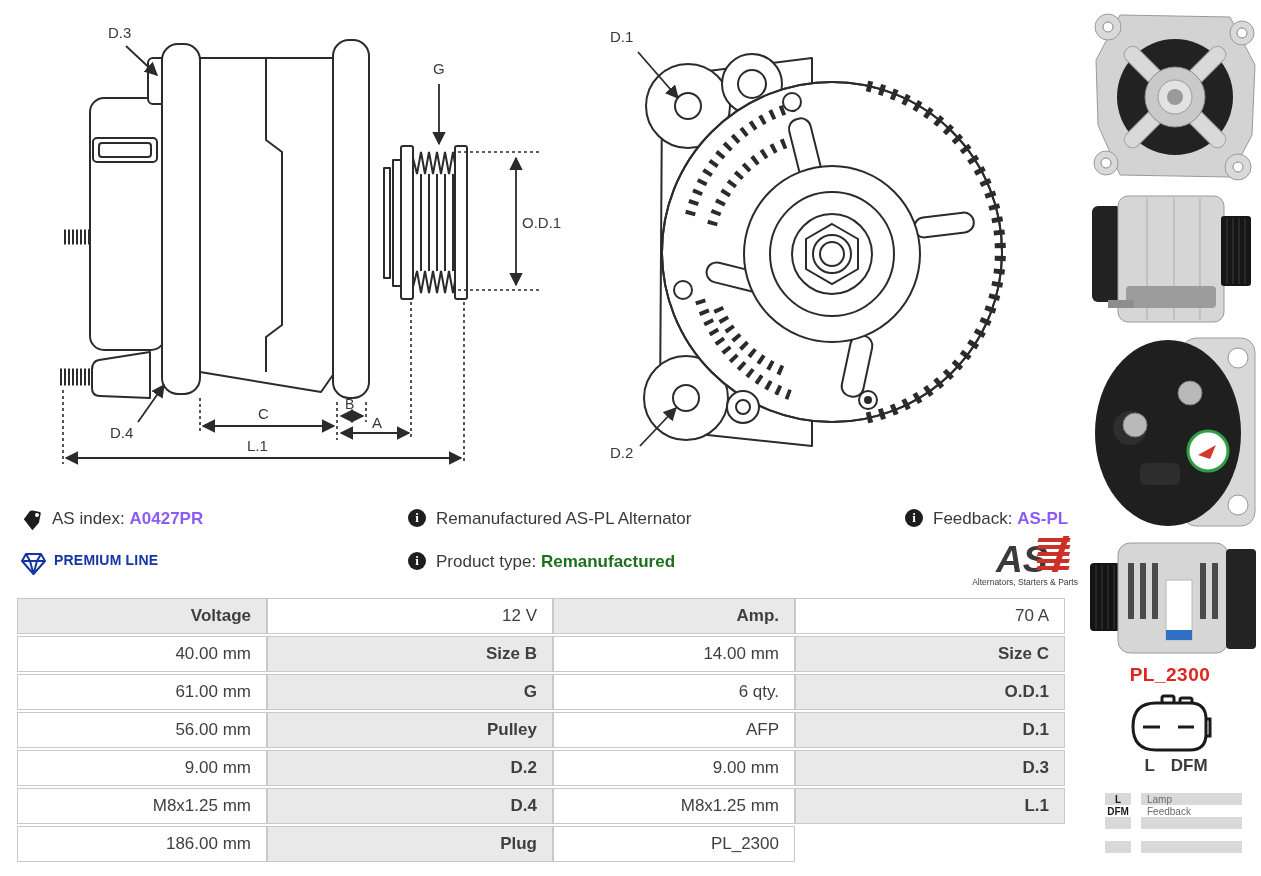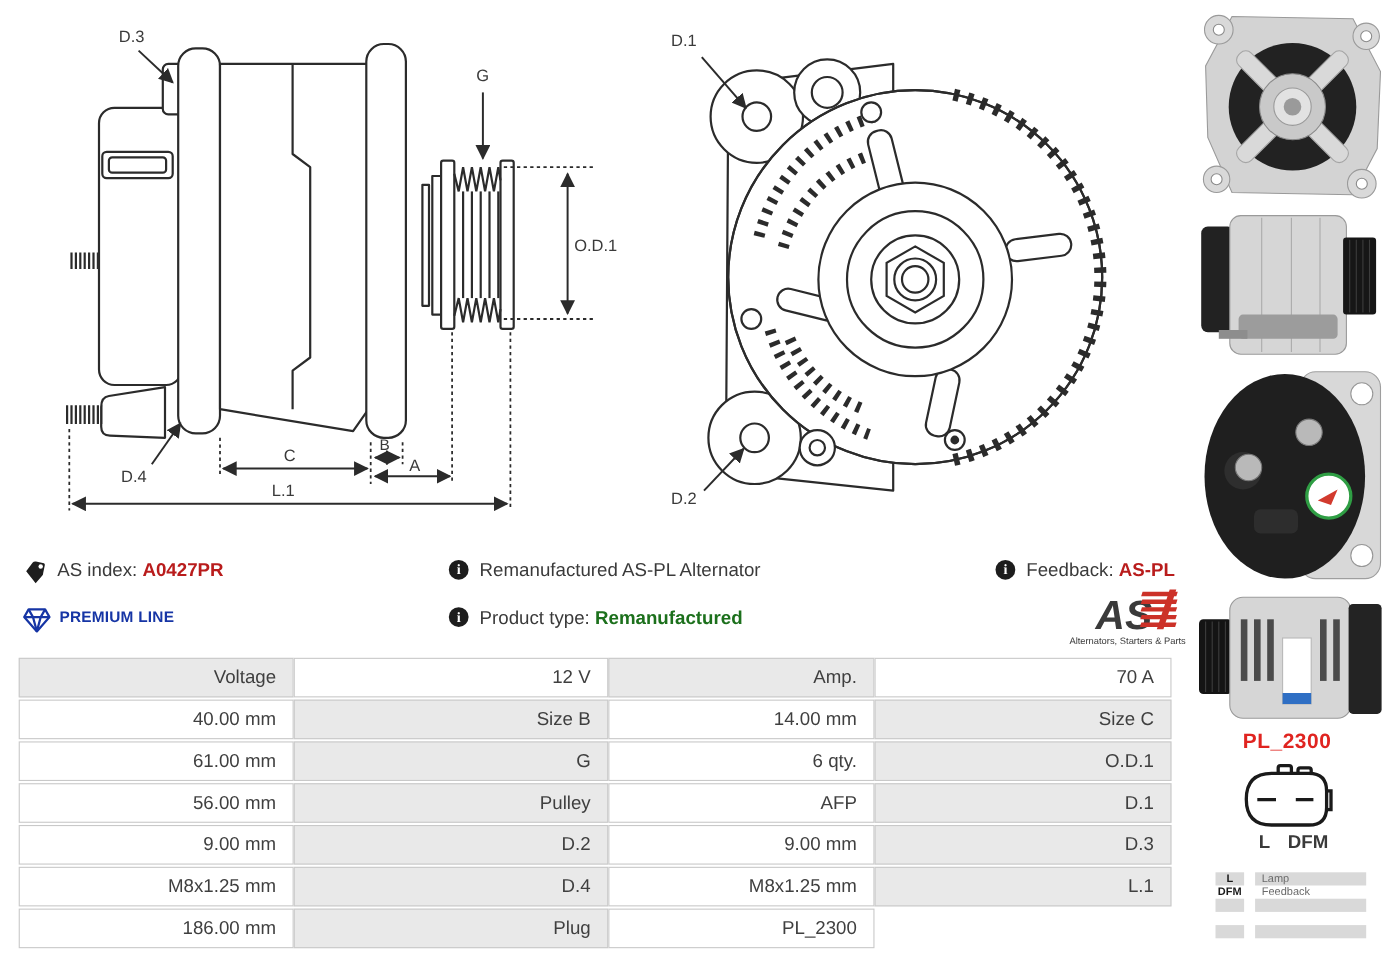--- a/index.html
+++ b/index.html
@@ -2,32 +2,32 @@
 <html><head>
 <meta charset="utf-8">
 <style>
   html,body{margin:0;padding:0;background:#fff;}
   #page{position:relative;width:1261px;height:876px;background:#fff;overflow:hidden;
         font-family:"Liberation Sans",sans-serif;color:#3a3a3a;}
   .abs{position:absolute;}
   svg text{font-family:"Liberation Sans",sans-serif;fill:#3a3a3a;}
   
   .inforow{position:absolute;display:flex;align-items:flex-start;font-size:17px;color:#3a3a3a;}
-  .b{font-weight:bold;color:#b91c1c;}
+  .b{font-weight:bold;color:#8b5cf6;}
   .blue{color:#1635a5;font-weight:bold;font-size:14px;letter-spacing:.2px;}
   .green{color:#1c701c;font-weight:bold;}
   .info-ico{display:inline-flex;width:18px;height:18px;border-radius:50%;background:#1d1d1d;color:#fff;
             align-items:center;justify-content:center;font-size:13px;font-weight:bold;
             font-family:"Liberation Serif",serif;margin-right:10px;flex:0 0 18px;}
   
   #spec{position:absolute;left:17px;top:598px;display:grid;
         grid-template-columns:250px 286px 242px 270px;grid-auto-rows:36px;row-gap:2px;}
   #spec .c{box-sizing:border-box;border:1px solid #c9c9c9;display:flex;align-items:center;
            justify-content:flex-end;padding-right:15px;font-size:17px;color:#3f3f3f;}
-  #spec .lab{background:#e9e9e9;}
+  #spec .lab{background:#e9e9e9;font-weight:bold;}
   #spec .val{background:#fff;}
   
   #plug-code{position:absolute;left:1118px;top:664px;width:104px;text-align:center;
              font-size:19px;font-weight:bold;color:#e02420;letter-spacing:.5px;}
   #pin-labels{position:absolute;left:1138px;top:756px;width:76px;display:flex;gap:16px;
               font-size:17px;font-weight:bold;color:#3a3a3a;justify-content:center;}
   
   #legend{position:absolute;left:1105px;top:793px;width:137px;display:flex;flex-direction:column;}
   #legend .row{display:flex;height:12px;margin-bottom:0;}
   #legend .k{width:26px;font-size:10px;font-weight:bold;color:#1a1a1a;display:flex;

